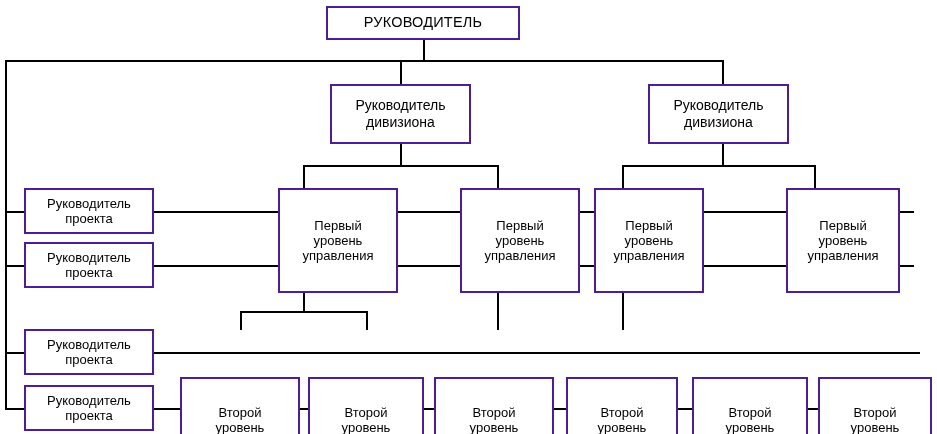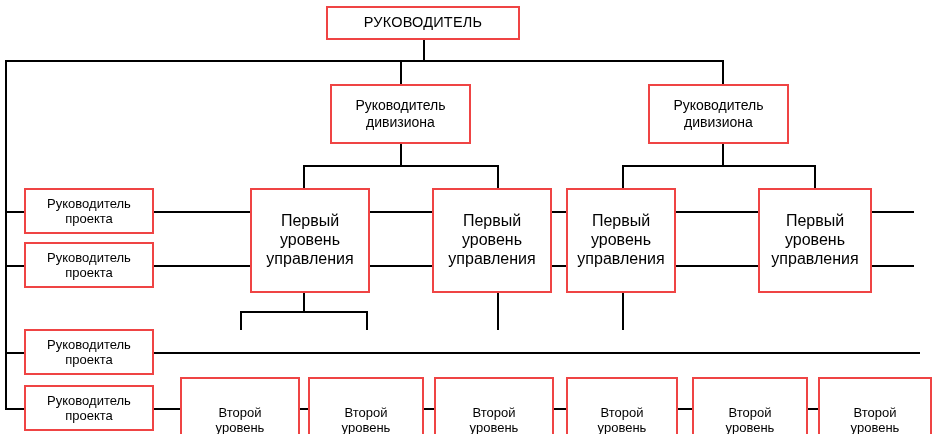--- a/index.html
+++ b/index.html
@@ -13,21 +13,21 @@
   #chart-root {
     position: relative;
     width: 937px;
     height: 434px;
     background: #ffffff;
     overflow: hidden;
   }
   .node {
     position: absolute;
     box-sizing: border-box;
-    border: 2px solid #ef4444;
+    border: 2px solid #4c1d95;
     background: #ffffff;
     display: flex;
     align-items: center;
     justify-content: center;
     text-align: center;
     line-height: 1.18;
     color: #000000;
     z-index: 5;
     white-space: pre-line;
     padding: 0 2px;
@@ -36,21 +36,22 @@
     font-size: 14.5px;
     letter-spacing: 0.2px;
   }
   .node.division {
     font-size: 14px;
   }
   .node.project {
     font-size: 13px;
   }
   .node.level1 {
-    font-size: 16px;
+    font-size: 13px;
+    margin-left: 28px;
   }
   .node.level2 {
     font-size: 13px;
     margin-top: 48px;
   }
   .conn {
     position: absolute;
     background: #000000;
     z-index: 1;
   }

